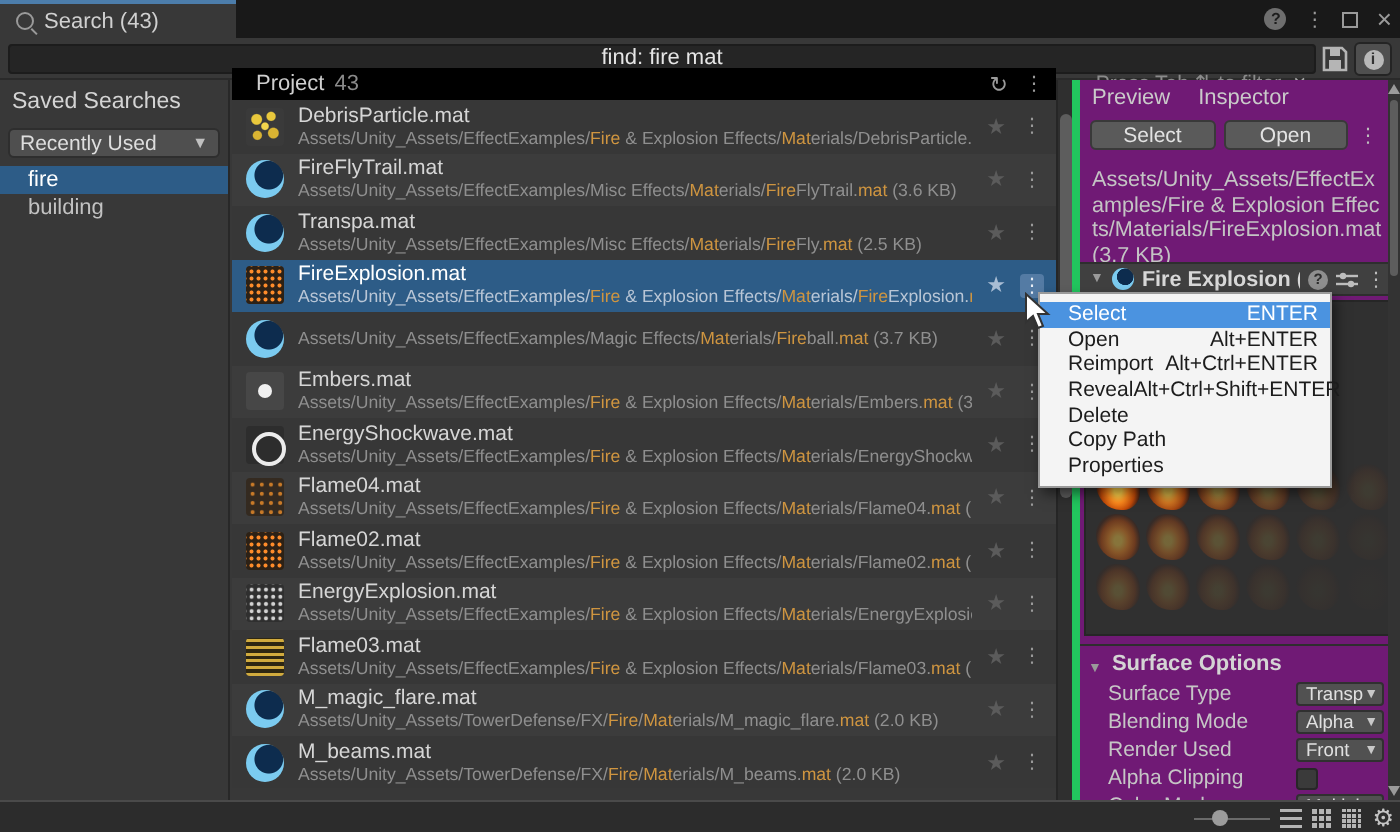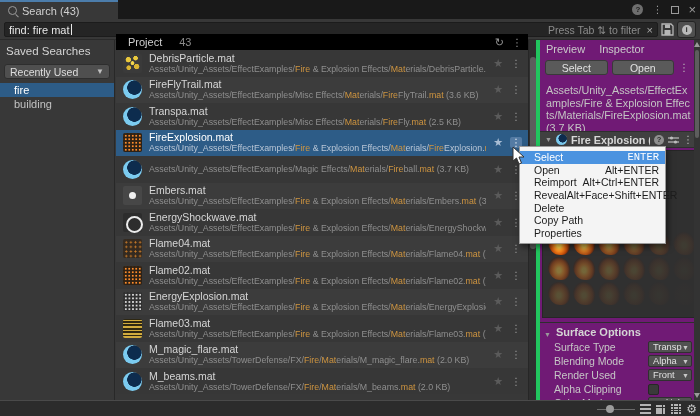--- a/index.html
+++ b/index.html
@@ -14,21 +14,21 @@
   .wintab .mag::after{content:"";position:absolute;left:7px;top:7px;width:4px;height:1.4px;background:#9a9a9a;transform:rotate(45deg);transform-origin:0 0;}
   .tb-icons{position:absolute;right:4px;top:0;height:19px;display:flex;align-items:center;gap:9px;color:#9a9a9a;}
   .tb-help{width:11px;height:11px;border-radius:50%;background:#6e6e6e;color:#1d1d1d;font-size:8px;font-weight:bold;display:flex;align-items:center;justify-content:center;}
   .tb-kebab{font-size:10px;}
   .tb-max{width:8px;height:8px;border:1.3px solid #9a9a9a;}
   .tb-close{font-size:13px;line-height:10px;}
 
   
   .searchbar{position:absolute;left:0;top:19px;width:700px;height:21px;background:#383838;border-bottom:1px solid #2a2a2a;}
   .searchfield{position:absolute;left:4px;top:3px;width:654px;height:15px;background:#252525;border:1px solid #1c1c1c;border-radius:2px;
-               display:flex;align-items:center;padding:0 4px;}
+               display:flex;align-items:center;padding:0 4px;flex-direction:column;}
   .query{color:#e6e6e6;font-size:11px;white-space:pre;}
   .caret{display:inline-block;width:1px;height:11px;background:#e8e8e8;margin-left:1px;vertical-align:middle;}
   .hint{margin-left:auto;color:#8b8b8b;font-size:10.5px;display:flex;align-items:center;gap:6px;}
   .hint .clear{color:#a8a8a8;font-size:11px;}
   .sf-save{position:absolute;left:661px;top:4px;width:13px;height:13px;}
   .sf-info{position:absolute;left:677px;top:2px;width:19px;height:17px;background:#4f4f4f;border:1px solid #242424;border-radius:3px;
            display:flex;align-items:center;justify-content:center;}
   .sf-info .i{width:10px;height:10px;border-radius:50%;background:#b9b9b9;color:#333;font-size:8px;font-weight:bold;display:flex;align-items:center;justify-content:center;}
 
   
@@ -37,21 +37,21 @@
   .sb-drop{margin:3px 4px 4px 4px;height:15px;background:#4f4f4f;border:1px solid #2e2e2e;border-radius:3px;
            display:flex;align-items:center;padding:0 5px;color:#dedede;font-size:10.5px;}
   .sb-drop .arr{margin-left:auto;font-size:8px;color:#c0c0c0;}
   .sideitem{height:14px;display:flex;align-items:center;padding-left:14px;color:#c2c2c2;font-size:11px;}
   .sideitem.sel{background:#2d5c87;color:#fff;}
 
   
   .listpane{position:absolute;left:116px;top:34px;width:412px;height:360px;background:#000000;overflow:hidden;}
   .listhead{height:16px;display:flex;align-items:center;padding:0 6px 0 12px;color:#cycyc;}
   .listhead .ph-title{color:#cfcfcf;font-size:11px;}
-  .listhead .ph-count{color:#8a8a8a;margin-left:17px;}
+  .listhead .ph-count{color:#8a8a8a;margin-left:5px;}
   .listhead .ph-icons{margin-left:auto;display:flex;align-items:center;gap:8px;color:#9a9a9a;}
   .refresh{font-size:11px;}
   .kebab{font-size:10px;}
   .rows{position:absolute;left:0;top:16px;right:0;bottom:0;display:flex;flex-direction:column;}
   .row{height:26.5px;flex:0 0 26.5px;display:flex;align-items:center;gap:7px;padding:0 6px 0 7px;background:#373737;}
   .row:nth-child(even){background:#3c3c3c;}
   .row.sel{background:#2d5c87;}
   .rowtext{flex:1;min-width:0;display:flex;flex-direction:column;justify-content:center;gap:1px;}
   .rowname{color:#d6d6d6;font-size:10.5px;line-height:11px;white-space:nowrap;}
   .row.sel .rowname{color:#fff;}
@@ -122,21 +122,21 @@
   .rs-up{position:absolute;left:0px;top:2px;width:0;height:0;border-left:3px solid transparent;border-right:3px solid transparent;border-bottom:5px solid #9a9a9a;}
   .rs-dn{position:absolute;left:0px;bottom:2px;width:0;height:0;border-left:3px solid transparent;border-right:3px solid transparent;border-top:5px solid #9a9a9a;}
   .rs-thumb{position:absolute;left:1px;top:10px;width:4px;height:88px;background:#5d5d5d;border-radius:2px;}
 
   
   .ctxmenu{position:absolute;left:519px;top:146px;width:147px;background:#f4f4f4;border:1px solid #9a9a9a;
            box-shadow:2px 3px 6px rgba(0,0,0,.5);padding:4px 0;z-index:50;}
   .mi{height:12.6px;display:flex;align-items:center;padding:0 6px 0 14px;color:#1c1c1c;font-size:10.5px;}
   .mi .mshort{margin-left:auto;color:#1c1c1c;font-size:10.5px;}
   .mi.hi{background:#4b93e0;color:#fff;}
-  .mi.hi .mshort{color:#fff;font-family:Liberation Mono, monospace;}
+  .mi.hi .mshort{color:#fff;}
   .cursor{position:absolute;left:512px;top:146px;z-index:60;}
 
   
   .statusbar{position:absolute;left:0;top:400px;width:700px;height:16px;background:#2c2c2c;border-top:1px solid #4a4a4a;}
   .sb-right{position:absolute;right:3px;top:0;height:16px;display:flex;align-items:center;gap:5px;}
   .slider{position:relative;width:38px;height:16px;}
   .slider .track{position:absolute;left:0;top:7.5px;width:38px;height:1.5px;background:#6a6a6a;}
   .slider .handle{position:absolute;left:9px;top:4px;width:8px;height:8px;border-radius:50%;background:#9c9c9c;}
   .sb-lines{width:11px;height:10px;background:repeating-linear-gradient(0deg,#b4b4b4 0 1.6px,transparent 1.6px 4px);}
   .sb-grid3{width:10px;height:10px;background:
@@ -432,21 +432,21 @@
     <div class="mi">
       <span class="mlabel">Open</span>
       <span class="mshort">Alt+ENTER</span>
     </div>
     <div class="mi">
       <span class="mlabel">Reimport</span>
       <span class="mshort">Alt+Ctrl+ENTER</span>
     </div>
     <div class="mi">
       <span class="mlabel">Reveal</span>
-      <span class="mshort">Alt+Face+Shift+ENTER</span>
+      <span class="mshort">Alt+Ctrl+Shift+ENTER</span>
     </div>
     <div class="mi">
       <span class="mlabel">Delete</span>
       <span class="mshort"></span>
     </div>
     <div class="mi">
       <span class="mlabel">Copy Path</span>
       <span class="mshort"></span>
     </div>
     <div class="mi">

